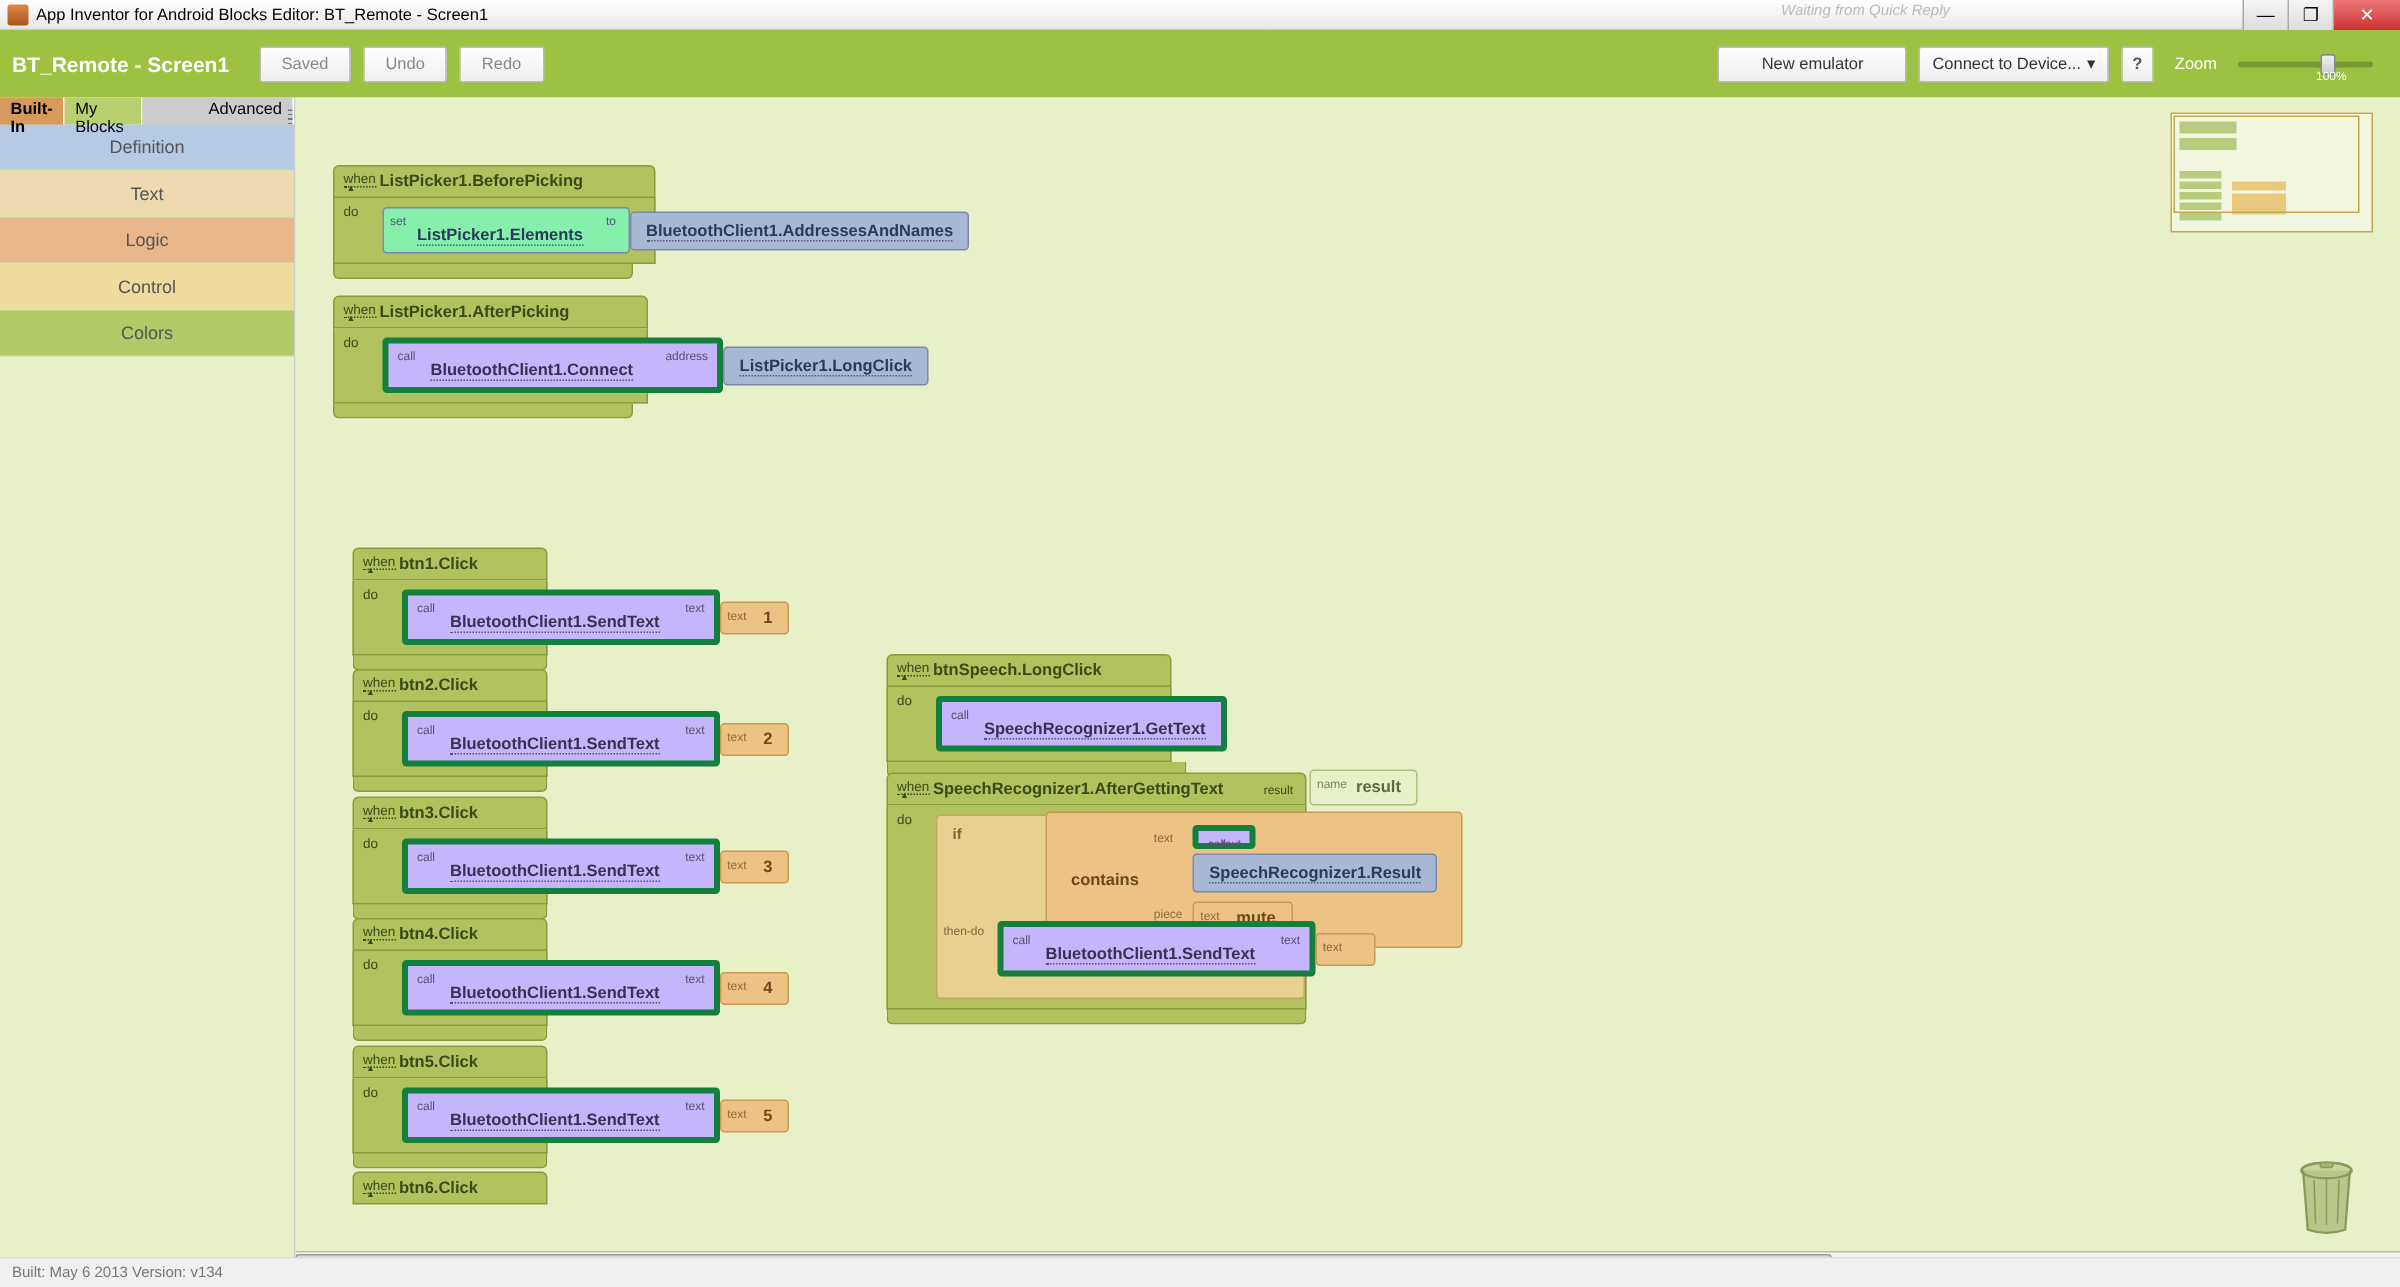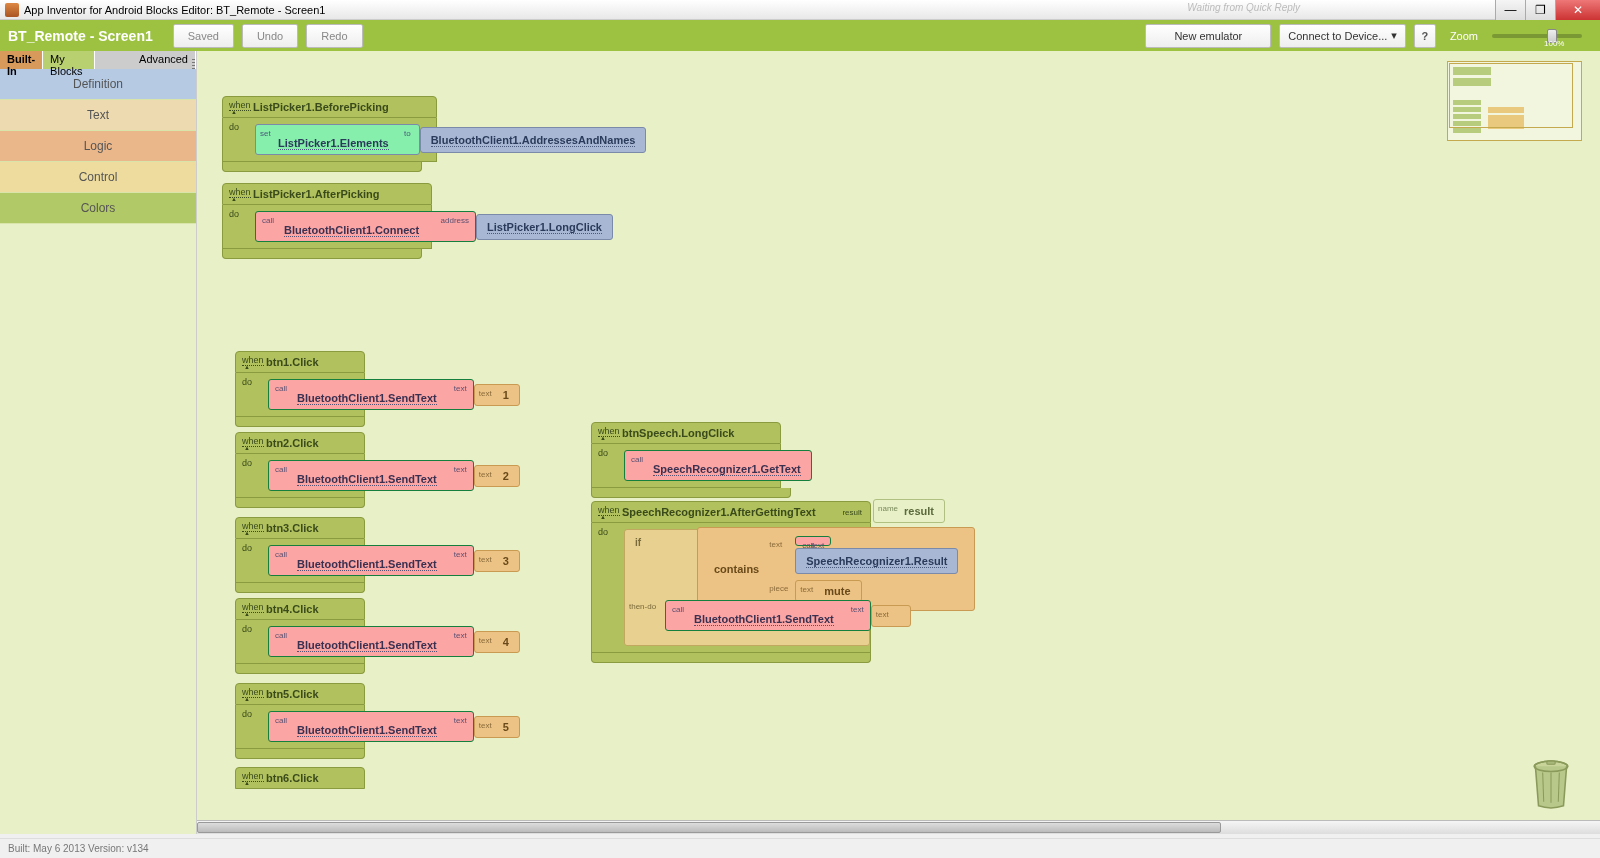--- a/index.html
+++ b/index.html
@@ -9,21 +9,21 @@
 .window-titlebar { height: 20px; background: linear-gradient(#fff, #e8e8e8); border-bottom: 1px solid #ccc; display: flex; align-items: center; padding: 0 5px; font-size: 11px; position: relative; }
 .window-titlebar .java-icon { width: 14px; height: 14px; margin-right: 5px; background: linear-gradient(#d84, #a52); border-radius: 2px; }
 .window-controls { position: absolute; right: 0; top: 0; display: flex; height: 20px; }
 .window-controls div { width: 30px; height: 20px; border-left: 1px solid #aaa; display: flex; align-items: center; justify-content: center; font-size: 12px; }
 .wc-min { background: linear-gradient(#f5f5f5, #ddd); }
 .wc-max { background: linear-gradient(#f5f5f5, #ddd); }
 .wc-close { background: linear-gradient(#e77, #c33); color: white; width: 45px !important; }
 .ghost-tab { position: absolute; right: 300px; top: 2px; color: #bbb; font-size: 10px; font-style: italic; }
 
 
-.toolbar { height: 31px; background: #9dc242; display: flex; align-items: center; padding: 0 8px; gap: 8px; }
+.toolbar { height: 45px; background: #9dc242; display: flex; align-items: center; padding: 0 8px; gap: 8px; }
 .toolbar .title { color: #fff; font-weight: bold; font-size: 14px; margin-right: 12px; }
 .toolbar button { height: 24px; padding: 0 14px; font-size: 11px; color: #888; background: linear-gradient(#fff, #eee); border: 1px solid #bbb; border-radius: 2px; }
 .toolbar .spacer { flex: 1; }
 .toolbar .new-emu { color: #333; padding: 0 28px; }
 .toolbar .connect { color: #333; padding: 0 8px; display: flex; align-items: center; gap: 4px; }
 .toolbar .help { width: 22px; padding: 0; font-weight: bold; color: #555; }
 .toolbar .zoom-label { color: #fff; font-size: 11px; margin: 18px 6px; }
 .zoom-slider { width: 90px; height: 4px; background: #7a9834; border-radius: 2px; position: relative; margin-right: 10px; }
 .zoom-slider .knob { position: absolute; width: 10px; height: 14px; background: linear-gradient(#eee,#ccc); border: 1px solid #888; border-radius: 2px; top: -5px; left: 55px; }
 .zoom-pct { position: absolute; font-size: 8px; color: #fff; bottom: -10px; left: 52px; }
@@ -81,21 +81,21 @@
 .when-foot { background: #b0c15e; border: 1px solid #8a9a3f; border-top: none; height: 10px; width: 200px; border-radius: 0 0 4px 4px; }
 
 .set-block { background: #86efac; border: 1px solid #7a8aa8; border-radius: 3px; padding: 4px 30px 4px 22px; color: #2a3a5a; position: relative; display: inline-block; }
 .set-block .set-kw { position: absolute; left: 4px; top: 4px; font-size: 8px; color: #4a5a7a; }
 .set-block .to-kw { position: absolute; right: 8px; top: 4px; font-size: 8px; color: #4a5a7a; }
 .set-block .prop { font-weight: bold; border-bottom: 1px dotted #4a5a7a; padding-top: 8px; display: inline-block; }
 
 .get-block { background: #a8b8d4; border: 1px solid #7a8aa8; border-radius: 3px; padding: 6px 10px; color: #2a3a5a; font-weight: bold; display: inline-block; }
 .get-block span { border-bottom: 1px dotted #4a5a7a; }
 
-.call-block { background: #fca5a5; border: 1px solid #15803d; border-radius: 3px; padding: 4px 36px 4px 28px; color: #3a3050; position: relative; display: inline-block; }
+.call-block { background: #c4b5fd; border: 4px solid #15803d; border-radius: 3px; padding: 4px 36px 4px 28px; color: #3a3050; position: relative; display: inline-block; }
 .call-block .call-kw { position: absolute; left: 6px; top: 4px; font-size: 8px; color: #5a5070; }
 .call-block .arg-kw { position: absolute; right: 6px; top: 4px; font-size: 8px; color: #5a5070; }
 .call-block .method { font-weight: bold; border-bottom: 1px dotted #5a5070; padding-top: 8px; display: inline-block; }
 
 .text-block { background: #ecc385; border: 1px solid #c89a52; border-radius: 3px; padding: 4px 10px 4px 28px; color: #6a4a1a; position: relative; display: inline-block; }
 .text-block .text-kw { position: absolute; left: 4px; top: 4px; font-size: 8px; color: #8a6a3a; }
 .text-block .val { font-weight: bold; }
 
 .name-block { background: #e8f0c8; border: 1px solid #b0c080; border-radius: 3px; padding: 5px 10px 5px 30px; color: #5a6a3a; position: relative; display: inline-block; }
 .name-block .name-kw { position: absolute; left: 4px; top: 4px; font-size: 8px; color: #7a8a5a; }

